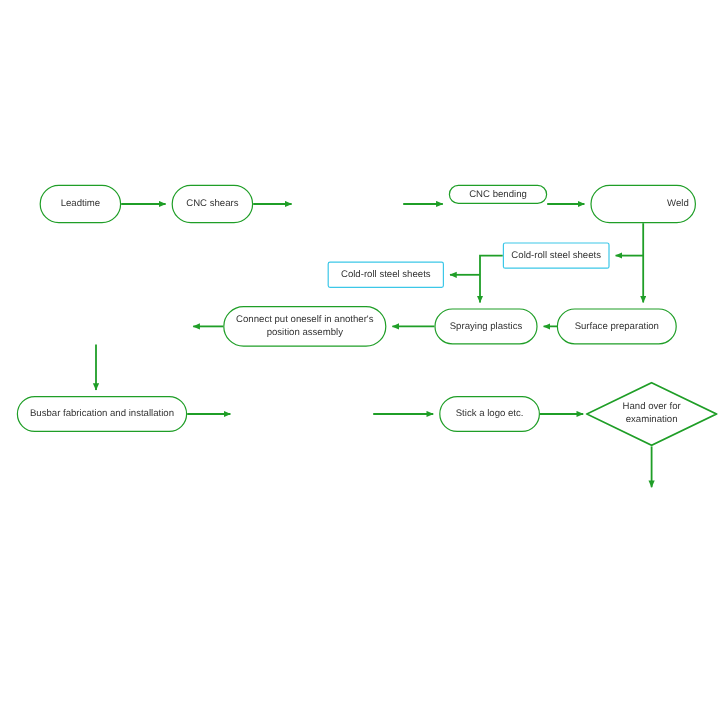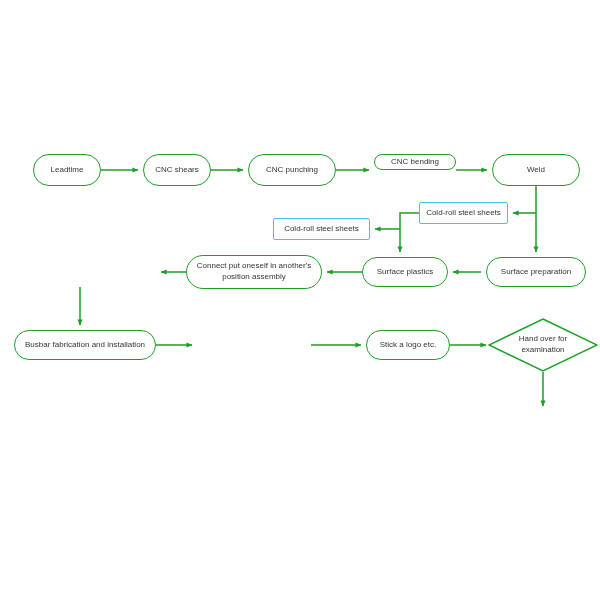--- a/index.html
+++ b/index.html
@@ -102,42 +102,39 @@
       <line x1="543" y1="372" x2="543" y2="406"></line>
     </g>
   </svg>
 
   <div class="node rounded" style="left:33px;top:154px;width:68px;height:32px;">
     <span class="node-label">Leadtime</span>
   </div>
   <div class="node rounded" style="left:143px;top:154px;width:68px;height:32px;">
     <span class="node-label">CNC shears</span>
   </div>
-  <div class="node rounded" style="left:248px;top:154px;width:88px;height:32px;">
-    <span class="node-label">CNC punching</span>
-  </div>
   <div class="node rounded" style="left:374px;top:154px;width:82px;height:16px;">
     <span class="node-label">CNC bending</span>
   </div>
-  <div class="node rounded" style="left:492px;top:154px;width:88px;height:32px;">
+  <div class="node rounded" style="left:492px;top:154px;width:88px;height:32px;justify-content:flex-end;">
     <span class="node-label">Weld</span>
   </div>
 
   <div class="node rect" style="left:273px;top:218px;width:97px;height:22px;">
     <span class="node-label">Cold-roll steel sheets</span>
   </div>
   <div class="node rect" style="left:419px;top:202px;width:89px;height:22px;">
     <span class="node-label">Cold-roll steel sheets</span>
   </div>
 
-  <div class="node rounded" style="left:486px;top:257px;width:100px;height:30px;">
+  <div class="node rounded" style="left:464px;top:257px;width:100px;height:30px;">
     <span class="node-label">Surface preparation</span>
   </div>
   <div class="node rounded" style="left:362px;top:257px;width:86px;height:30px;">
-    <span class="node-label">Surface plastics</span>
+    <span class="node-label">Spraying plastics</span>
   </div>
   <div class="node rounded" style="left:186px;top:255px;width:136px;height:34px;">
     <span class="node-label">Connect put oneself in another's
 position assembly</span>
   </div>
 
   <div class="node rounded" style="left:14px;top:330px;width:142px;height:30px;">
     <span class="node-label">Busbar fabrication and installation</span>
   </div>
   <div class="node rounded" style="left:366px;top:330px;width:84px;height:30px;">

